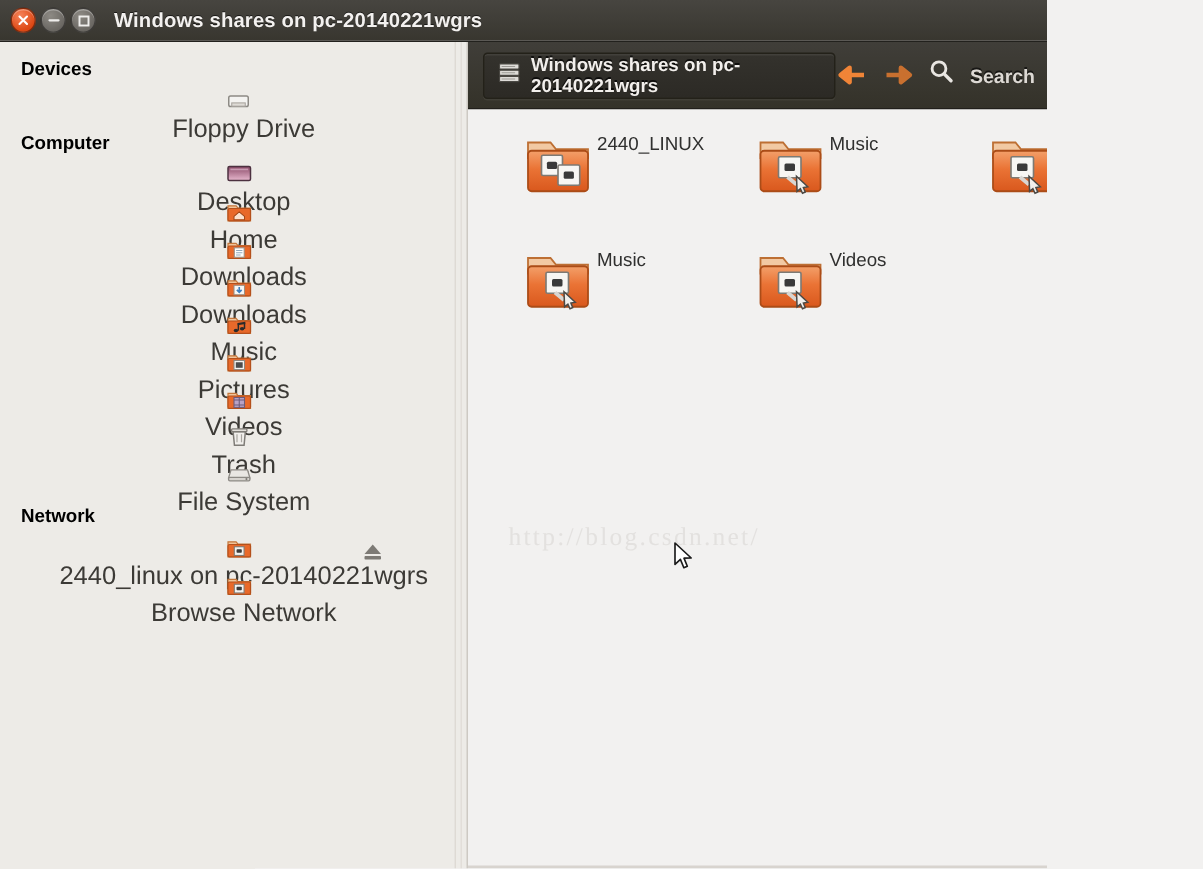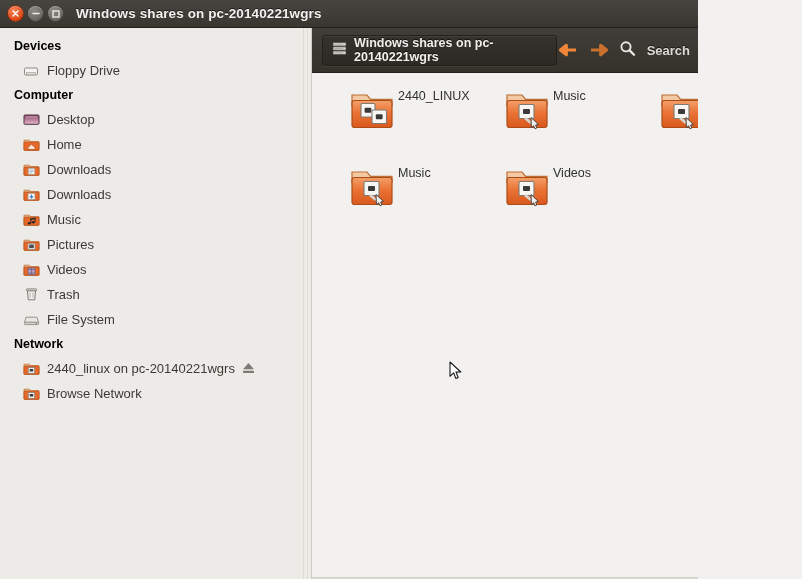--- a/index.html
+++ b/index.html
@@ -60,22 +60,23 @@
     position: relative;
   }
   .side-head {
     font-size: 12.5px; font-weight: bold; color: #000000;
     padding: 5px 0 5px 14px;
   }
   .side-item {
     display: flex; align-items: center;
     height: 25px;
     padding-left: 22px;
-    font-size: 13px; color: #3c3a36;
+    font-size: 17px; color: #3c3a36;
     position: relative;
+    flex-direction: column;
   }
   .side-item .ico {
     width: 18px; height: 17px; flex: 0 0 18px;
     margin-right: 7px;
     display: flex; align-items: center; justify-content: center;
   }
   .side-item .lbl { white-space: nowrap; }
   .eject { position: absolute; right: 47px; top: 4px; }
 
   #splitter {
@@ -492,20 +493,21 @@
                 <rect x="22" y="22" width="7" height="5" rx="1" fill="#3a3a3a"></rect>
                 <path d="M24 31 L30 36" stroke="#d8d6d2" stroke-width="2.6"></path>
                 <path d="M30 30.5 L37.5 37.5 L34.6 38 L35.8 41 L34 41.8 L32.6 38.8 L30.4 40.6 Z" fill="#f1efec" stroke="#4b4945" stroke-width="1"></path>
               </svg>
             </span>
             <span class="flbl">Videos</span>
           </div>
 
         </div>
 
+        <div id="watermark">http://blog.csdn.net/</div>
 
         <span id="cursor">
           <svg width="14" height="20" viewBox="0 0 14 20">
             <path d="M1 1 L1 15.3 L4.6 11.9 L6.9 17.5 L9.2 16.5 L7 11.1 L11.8 11 Z" fill="#ffffff" stroke="#1a1a1a" stroke-width="1.1" stroke-linejoin="round"></path>
           </svg>
         </span>
 
         <div id="statusline"></div>
       </div>
     </div>

